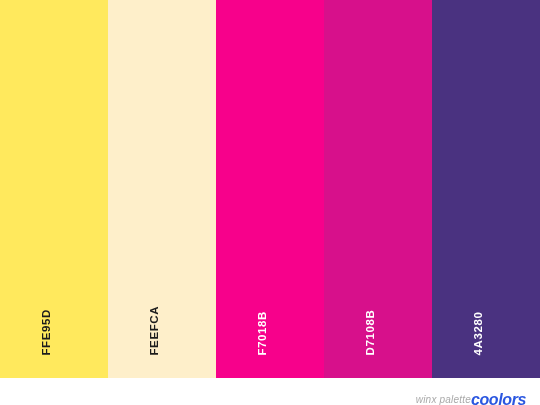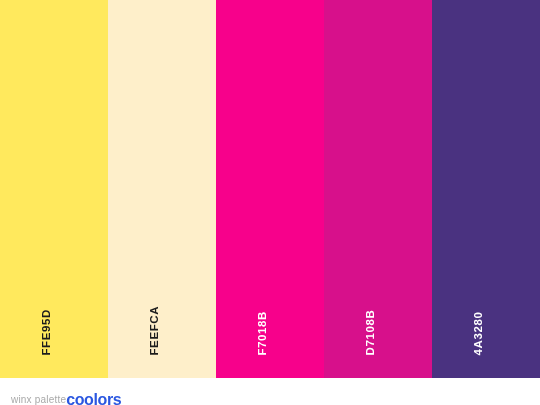--- a/index.html
+++ b/index.html
@@ -57,23 +57,24 @@
   .swatch.dark  .swatch-label { color: #ffffff; }
 
   
   #footer-bar {
     position: relative;
     width: 540px;
     height: 27px;
     background: #ffffff;
     display: flex;
     align-items: center;
-    justify-content: flex-start;
+    justify-content: flex-end;
     padding: 16px 14px 0 11px;
     box-sizing: border-box;
+    font-style: italic;
   }
 
   #palette-name {
     font-family: "Liberation Sans", sans-serif;
     font-size: 10px;
     color: #a9a9a9;
     letter-spacing: 0.2px;
     line-height: 1;
   }
 

